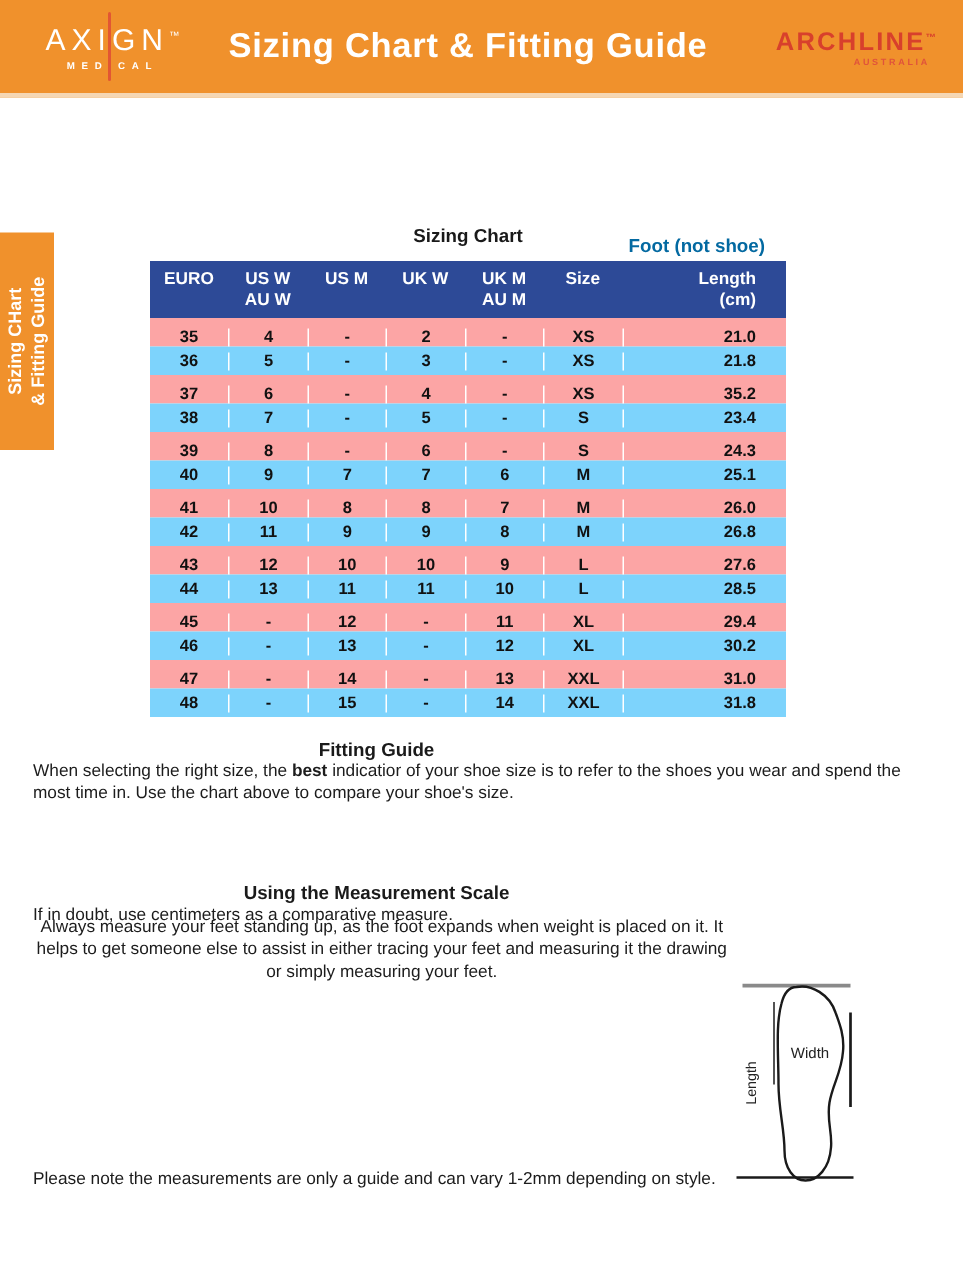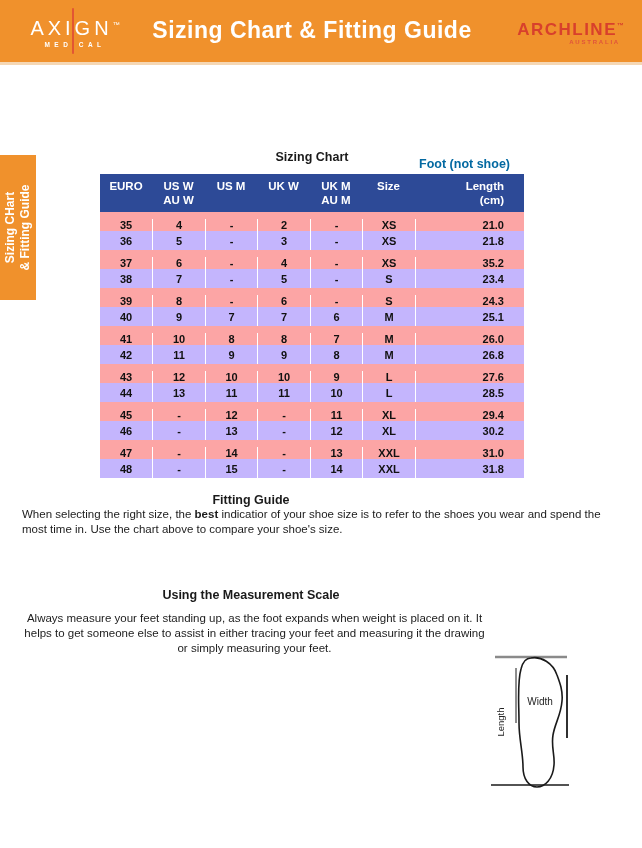--- a/index.html
+++ b/index.html
@@ -32,21 +32,21 @@
   }
   
   .chart-title{position:absolute;left:100px;top:150px;width:424px;text-align:center;font-size:12.5px;font-weight:700;color:#1a1a1a;}
   .foot-label{position:absolute;right:132px;top:157px;font-size:12.5px;font-weight:700;color:#0369a1;}
   #sizing-table{position:absolute;left:100px;top:174px;width:424px;}
   #sizing-table *{box-sizing:border-box;}
   .thead{display:flex;background:#2D4A97;color:#fff;height:38px;}
   .hcell{padding-top:5px;text-align:center;font-weight:700;font-size:11.5px;line-height:14px;}
   .trow{display:flex;height:19px;}
   .trow.steel{background:#fca5a5;align-items:flex-end;}
-  .trow.peri{background:#c4b5fd;}
+  .trow.peri{background:#7dd3fc;align-items:center;}
   .cell{display:flex;align-items:center;justify-content:center;font-size:11px;font-weight:700;color:#111;}
   .trow .cell + .cell{border-left:1px solid #fff;}
   .c0{width:52px;} .c1{width:53px;} .c2{width:52px;} .c3{width:53px;} .c4{width:52px;} .c5{width:53px;}
   .c6{width:109px;justify-content:flex-end;padding-right:20px;text-align:right;}
   .hcell.c6{padding-right:20px;}
   
   .sec-heading{position:absolute;left:22px;width:458px;text-align:center;font-size:12.5px;font-weight:700;color:#1a1a1a;}
   .para{position:absolute;left:22px;font-size:11.5px;line-height:15px;color:#1c1c1c;}
   .para b{font-weight:700;}
   
@@ -238,21 +238,23 @@
           <div class="cell c5">XXL</div>
           <div class="cell c6">31.8</div>
         </div>
       </div>
   </div>
 
   <div class="sec-heading" style="top:493px;">Fitting Guide</div>
   <p class="para" style="top:507px;width:602px;margin:0;"><span>When selecting the right size, the </span><b>best</b><span> indicatior of your shoe size is to refer to the shoes you wear and spend the most time in. Use the chart above to compare your shoe's size.</span></p>
 
   <div class="sec-heading" style="top:588px;">Using the Measurement Scale</div>
+  <p class="para" style="top:603px;width:470px;margin:0;">If in doubt, use centimeters as a comparative measure.</p>
   <p class="para" style="top:611px;width:465px;margin:0;text-align:center;">Always measure your feet standing up, as the foot expands when weight is placed on it. It helps to get someone else to assist in either tracing your feet and measuring it the drawing or simply measuring your feet.</p>
+  <p class="para" style="top:779px;width:460px;margin:0;">Please note the measurements are only a guide and can vary 1-2mm depending on style.</p>
 
   <svg id="foot-diagram" width="160" height="168" viewBox="0 0 160 168">
     <line x1="12" y1="14" x2="84" y2="14" stroke="#8a8a8a" stroke-width="2.5"></line>
     <path d="M 48 15
              C 58 13, 70 20, 74 32
              C 77 40, 80 48, 79 58
              C 78 72, 72 80, 70 92
              C 68 104, 72 112, 71 122
              C 70 136, 62 144, 54 144
              C 46 144, 40 136, 40 124

